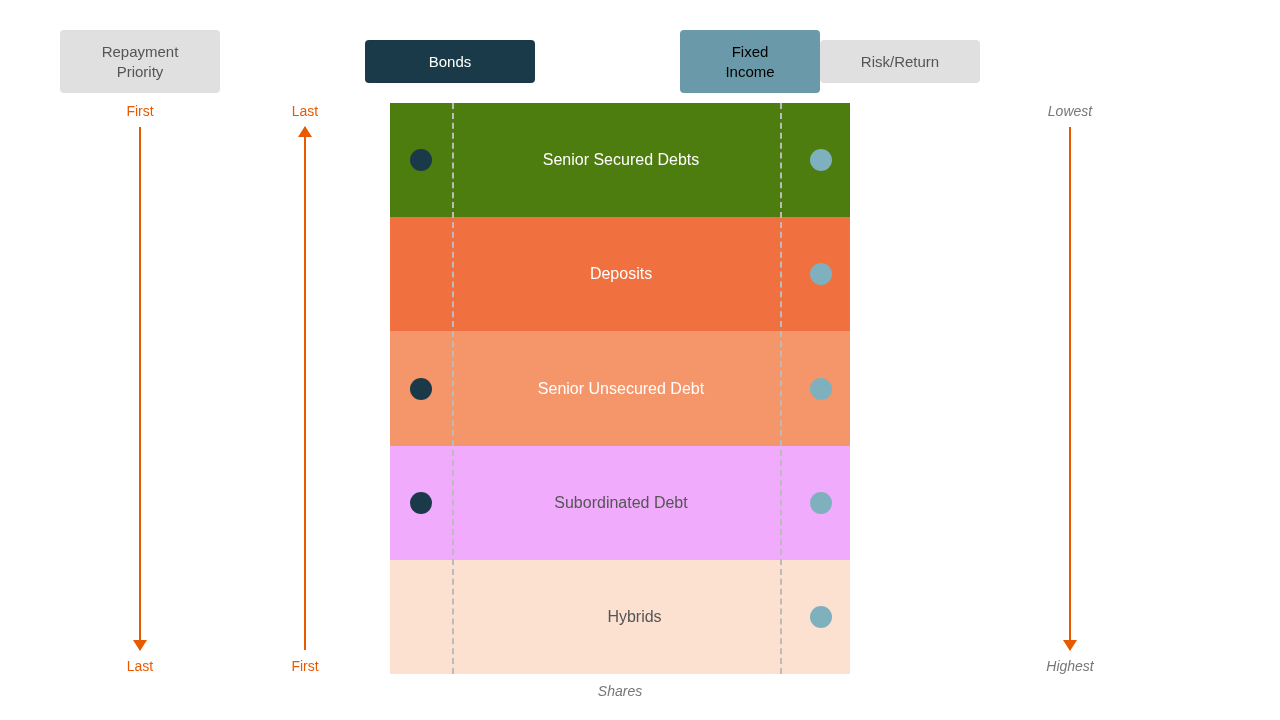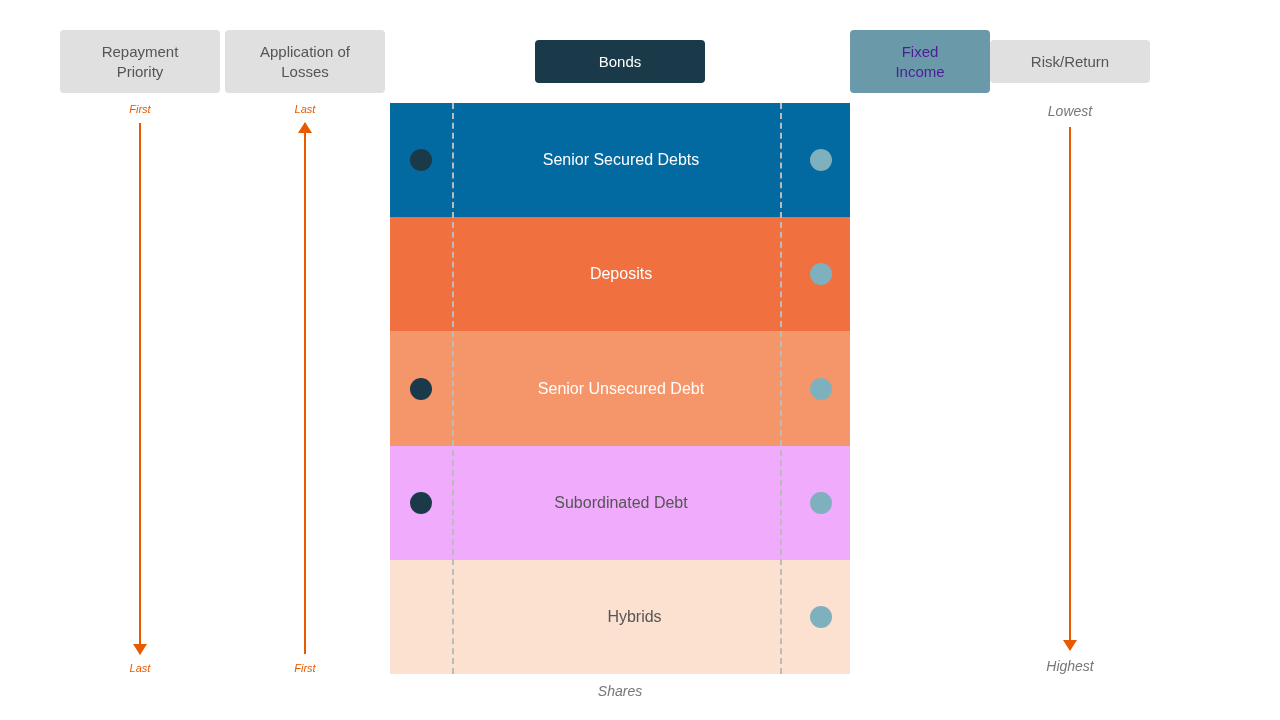--- a/index.html
+++ b/index.html
@@ -39,21 +39,21 @@
     }
 
     .header-box-dark {
       background: #1a3a4a;
       color: #ffffff;
       width: 170px;
     }
 
     .header-box-teal {
       background: #6a9aaa;
-      color: #4c1d95;
+      color: #000000;
       width: 140px;
     }
 
     .bond-row {
       display: flex;
       align-items: center;
       justify-content: center;
       position: relative;
       flex: 1;
     }
@@ -135,23 +135,22 @@
       position: absolute;
       top: -1px;
       left: 50%;
       transform: translateX(-50%);
       border-left: 7px solid transparent;
       border-right: 7px solid transparent;
       border-bottom: 11px solid #e85a00;
     }
 
     .italic-orange {
-      font-size: 11px;
+      font-size: 14px;
       color: #e85a00;
-      font-style: italic;
     }
 
     .italic-gray {
       font-size: 14px;
       color: #777;
       font-style: italic;
     }
 
     .bonds-grid {
       width: 100%;
@@ -184,26 +183,20 @@
 
 <div class="page-container" style="padding: 30px 60px 20px 60px;">
 
   <div class="header-section">
     <div class="h-repayment">
       <div class="header-box header-box-gray">
         <span style="white-space: pre-line;">Repayment
 Priority</span>
       </div>
     </div>
-    <div class="h-losses">
-      <div class="header-box header-box-gray">
-        <span style="white-space: pre-line;">Application of
-Losses</span>
-      </div>
-    </div>
     <div class="h-bonds">
       <div class="header-box header-box-dark">
         <span>Bonds</span>
       </div>
     </div>
     <div class="h-fixed">
       <div class="header-box header-box-teal">
         <span style="white-space: pre-line;">Fixed
 Income</span>
       </div>
@@ -233,21 +226,21 @@
       <span class="italic-orange" style="margin-top: 8px;">First</span>
     </div>
 
     <div class="col-bonds">
 
       <div style="position:absolute; left:62px; top:0; bottom:0; border-left:2px dashed #bbb; z-index:1;"></div>
       <div style="position:absolute; right:68px; top:0; bottom:0; border-left:2px dashed #bbb; z-index:1;"></div>
 
       <div class="bonds-grid">
 
-        <div class="bond-row" style="background:#0369a1;justify-content:center;">
+        <div class="bond-row" style="background:#4d7c0f;justify-content:center;">
           <div style="width:22px;height:22px;border-radius:50%;background:#1a3a4a;margin-left:20px;flex-shrink:0;z-index:2;"></div>
           <div class="bond-label white-text">Senior Secured Debts</div>
           <div style="width:22px;height:22px;border-radius:50%;background:#7fb0be;margin-right:18px;flex-shrink:0;z-index:2;"></div>
         </div>
 
         <div class="bond-row" style="background:#f07040;gap:8px;">
           <div style="width:22px;height:22px;margin-left:20px;flex-shrink:0;"></div>
           <div class="bond-label white-text">Deposits</div>
           <div style="width:22px;height:22px;border-radius:50%;background:#7fb0be;margin-right:18px;flex-shrink:0;z-index:2;"></div>
         </div>

